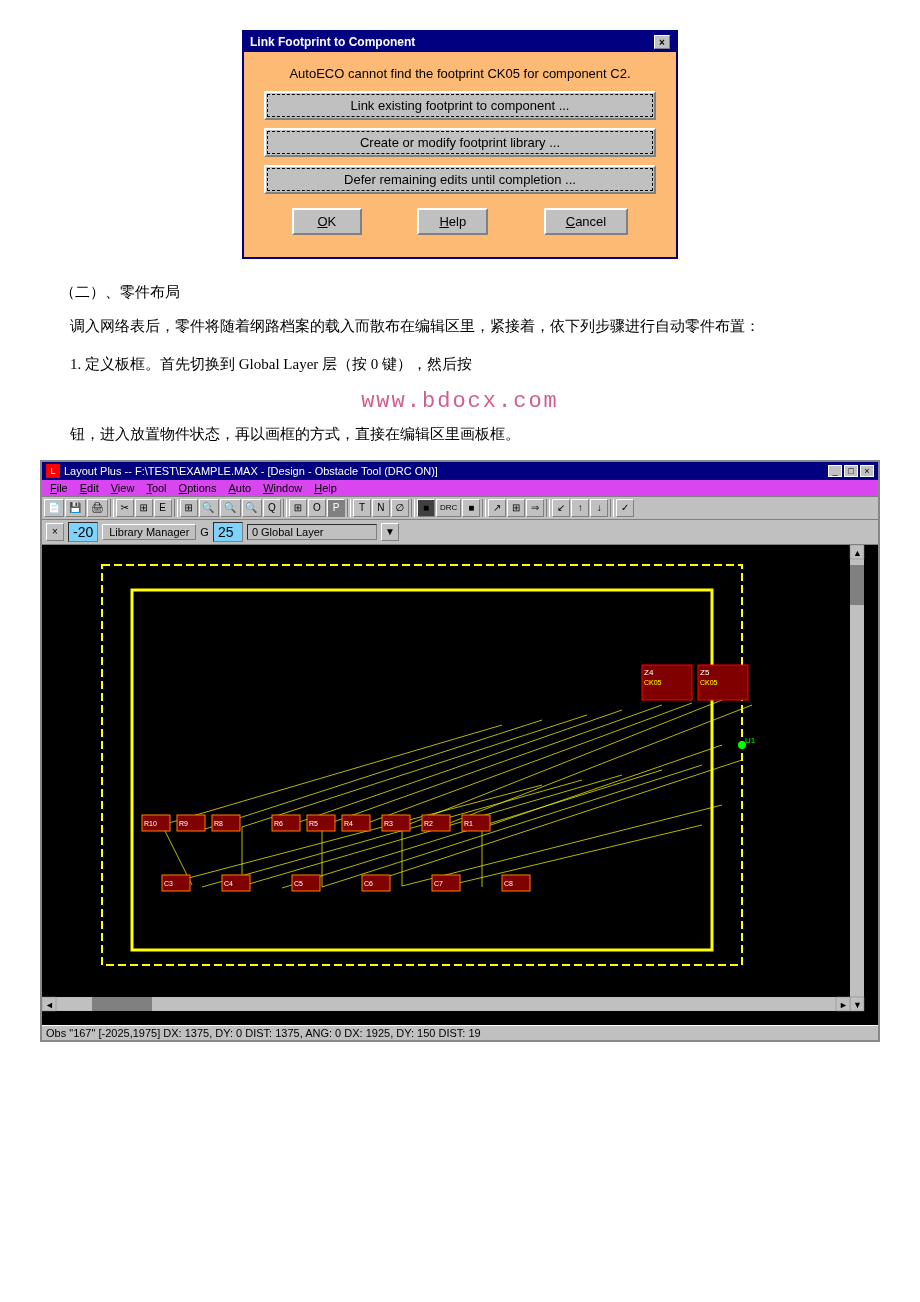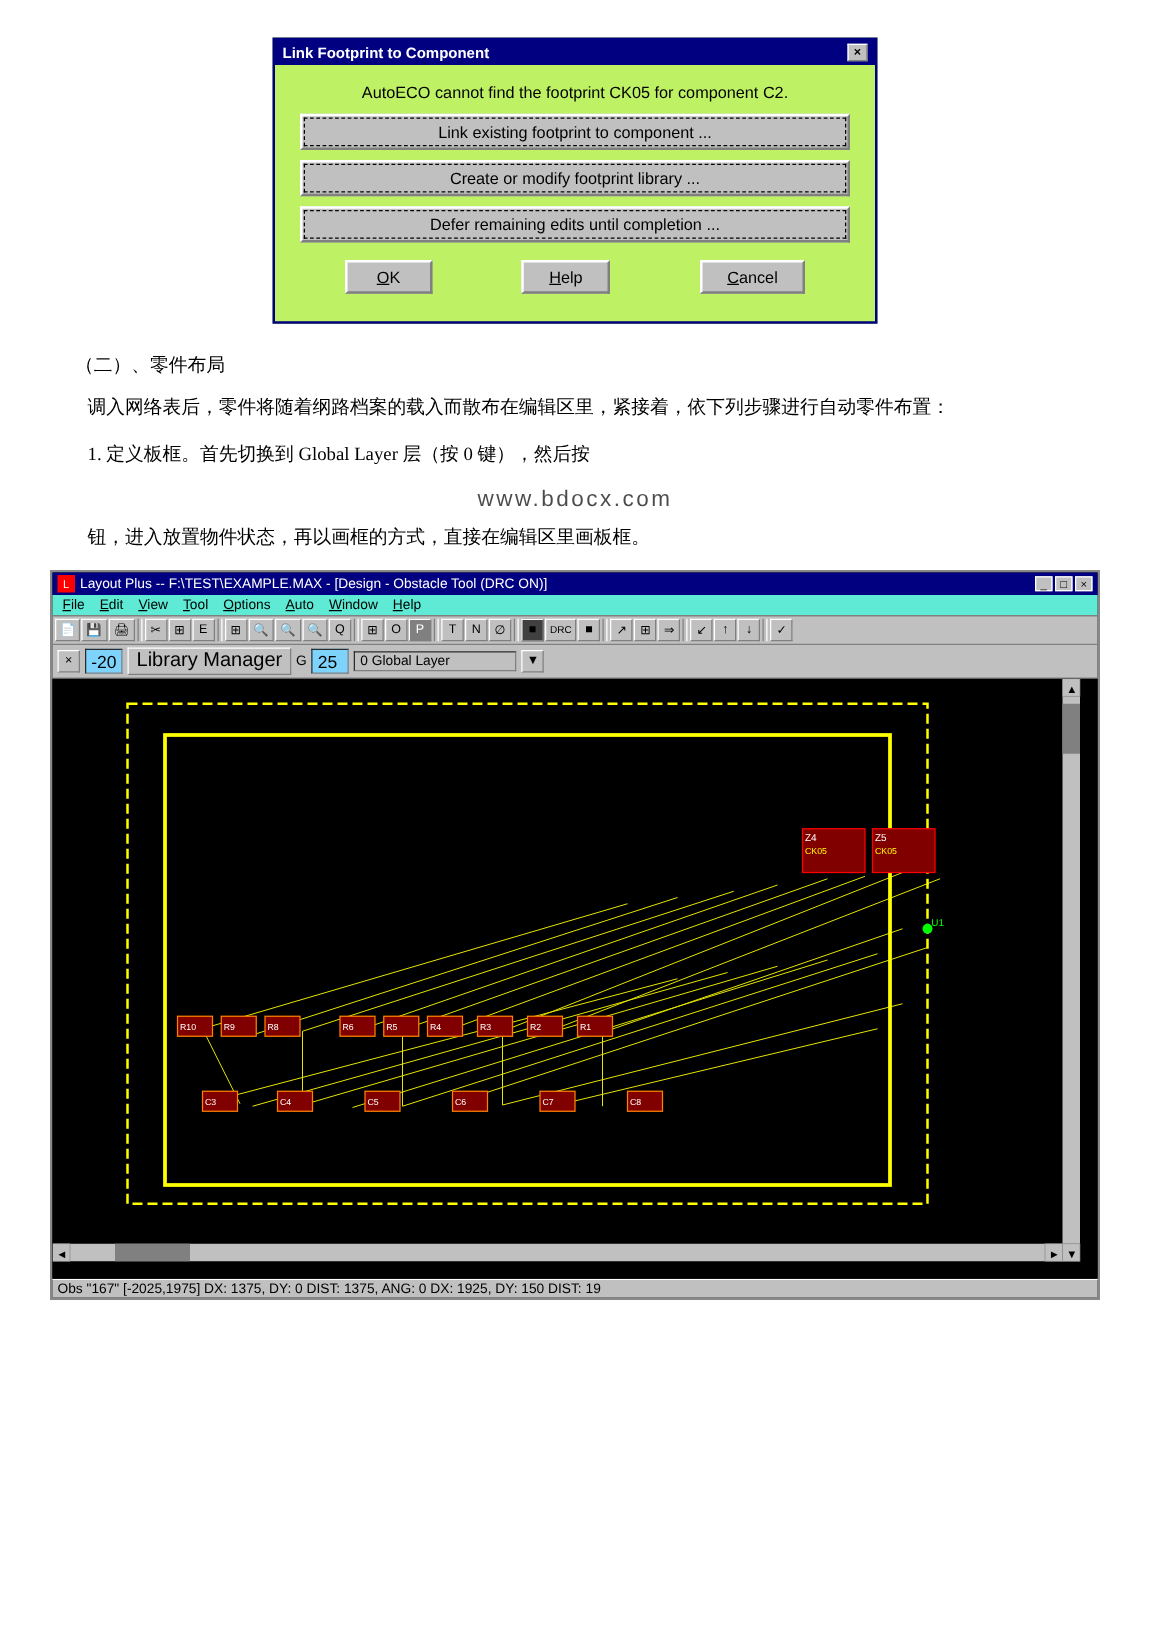--- a/index.html
+++ b/index.html
@@ -14,22 +14,22 @@
     }
 
     
     .dialog-wrapper {
       display: flex;
       justify-content: center;
       margin-bottom: 24px;
     }
     .dialog {
       border: 2px solid #000080;
-      background: #bef264;
-      width: 484px;
+      background: #fdba74;
+      width: 436px;
       font-family: "Arial", sans-serif;
       font-size: 13px;
     }
     .dialog-titlebar {
       background: #000080;
       color: #ffffff;
       padding: 3px 6px;
       display: flex;
       justify-content: space-between;
       align-items: center;
@@ -121,26 +121,26 @@
       font-size: 15px;
     }
     .step-line {
       margin-left: 2em;
       margin-bottom: 12px;
       line-height: 1.7;
     }
 
     
     .watermark {
-      color: #000000;
-      font-size: 18px;
+      color: #be185d;
+      font-size: 22px;
       text-align: center;
       letter-spacing: 2px;
       margin: 8px 0 8px 0;
-      font-family: Liberation Sans, sans-serif;
+      font-family: Liberation Mono, monospace;
       opacity: 0.7;
     }
 
     
     .pcb-wrapper {
       border: 2px solid #888;
       background: #000;
       width: 840px;
       margin: 0 auto;
       font-family: "Arial", sans-serif;
@@ -180,21 +180,21 @@
       border: 1px solid #fff;
       width: 14px;
       height: 12px;
       font-size: 9px;
       display: flex;
       align-items: center;
       justify-content: center;
       cursor: pointer;
     }
     .pcb-menubar {
-      background: #5eead4;
+      background: #d946ef;
       display: flex;
       gap: 0;
       padding: 1px 2px;
       border-bottom: 1px solid #808080;
     }
     .pcb-menubar-item {
       padding: 1px 6px;
       font-size: 11px;
       cursor: pointer;
       color: #000;
@@ -249,21 +249,21 @@
       min-width: 30px;
     }
     .pcb-lib-btn {
       background: #c0c0c0;
       border: 1px solid;
       border-top-color: #fff;
       border-left-color: #fff;
       border-right-color: #808080;
       border-bottom-color: #808080;
       padding: 1px 6px;
-      font-size: 16px;
+      font-size: 11px;
       cursor: pointer;
     }
     .pcb-layer-select {
       background: #c0c0c0;
       border: 1px inset #808080;
       padding: 1px 4px;
       font-size: 11px;
       width: 130px;
     }
     .pcb-canvas {

